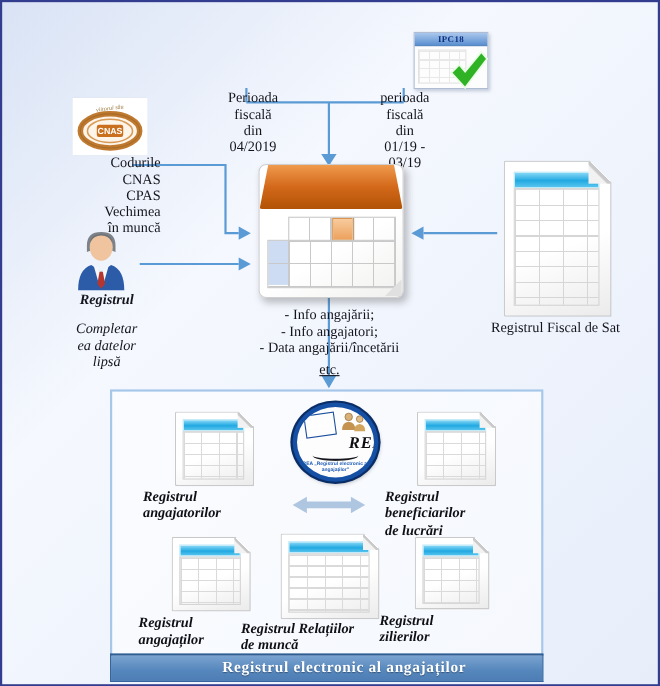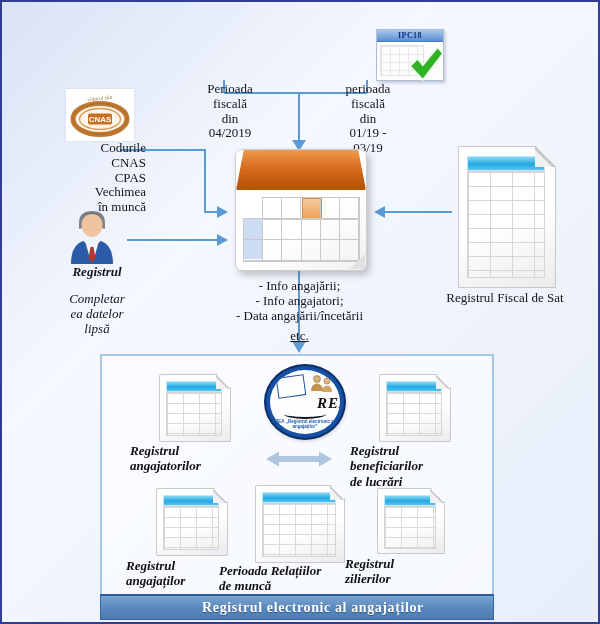--- a/index.html
+++ b/index.html
@@ -227,21 +227,21 @@
     <div class="grd" style="height:42px;"></div>
   </div>
   <div class="rlabel" style="left:124px;top:556px;width:130px;">Registrul
 angajaților</div>
 
   <div class="sheet" style="left:253px;top:483px;width:88px;height:76px;">
     <div class="fold"></div>
     <div class="hdr"></div>
     <div class="grd" style="height:52px;"></div>
   </div>
-  <div class="rlabel" style="left:217px;top:561px;width:160px;">Perioada Relațiilor
+  <div class="rlabel" style="left:217px;top:561px;width:160px;">Registrul Relațiilor
 de muncă</div>
 
   <div class="sheet" style="left:375px;top:486px;width:66px;height:64px;">
     <div class="fold"></div>
     <div class="hdr"></div>
     <div class="grd" style="height:41px;"></div>
   </div>
   <div class="rlabel" style="left:343px;top:554px;width:130px;">Registrul
 zilierilor</div>
 

